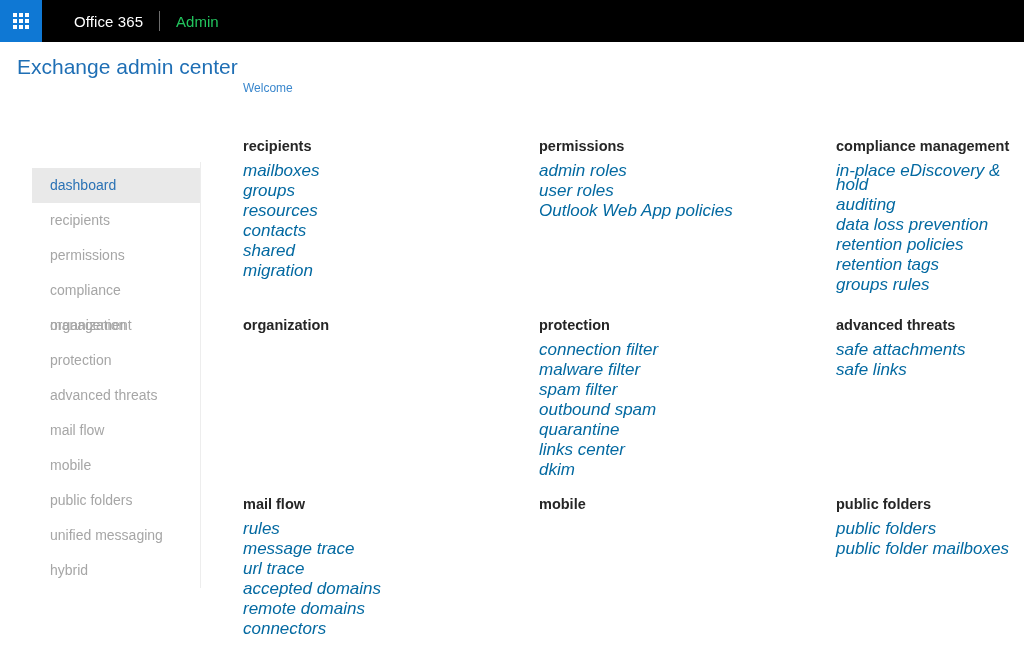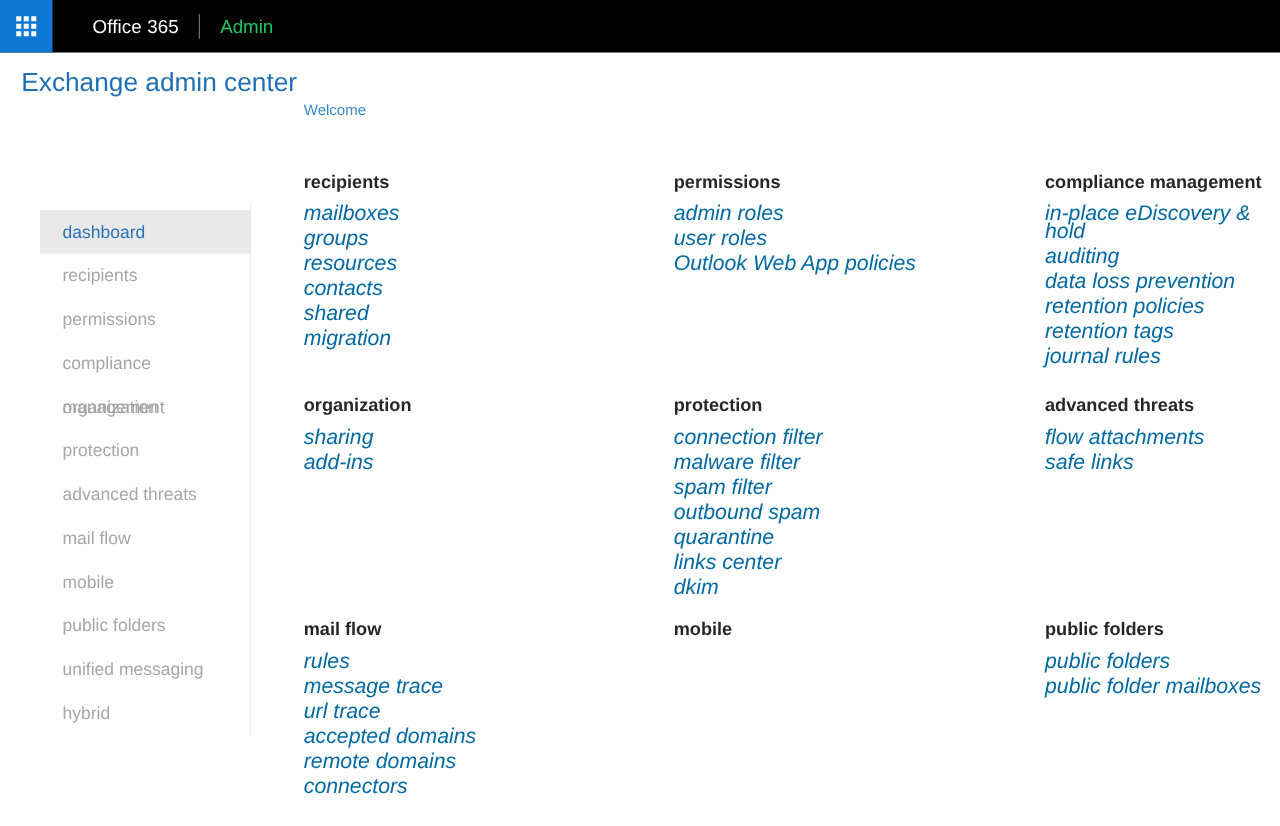--- a/index.html
+++ b/index.html
@@ -233,46 +233,42 @@
           </ul>
         </section>
         <section class="group">
           <div class="group-heading">compliance management</div>
           <ul class="group-links">
             <li><a class="group-link">in-place eDiscovery &amp; hold</a></li>
             <li><a class="group-link">auditing</a></li>
             <li><a class="group-link">data loss prevention</a></li>
             <li><a class="group-link">retention policies</a></li>
             <li><a class="group-link">retention tags</a></li>
-            <li><a class="group-link">journal rules</a></li>
+            <li><a class="group-link">groups rules</a></li>
           </ul>
         </section>
         <section class="group">
           <div class="group-heading">organization</div>
-          <ul class="group-links">
-            <li><a class="group-link">sharing</a></li>
-            <li><a class="group-link">add-ins</a></li>
-          </ul>
         </section>
         <section class="group">
           <div class="group-heading">protection</div>
           <ul class="group-links">
             <li><a class="group-link">connection filter</a></li>
             <li><a class="group-link">malware filter</a></li>
             <li><a class="group-link">spam filter</a></li>
             <li><a class="group-link">outbound spam</a></li>
             <li><a class="group-link">quarantine</a></li>
             <li><a class="group-link">links center</a></li>
             <li><a class="group-link">dkim</a></li>
           </ul>
         </section>
         <section class="group">
           <div class="group-heading">advanced threats</div>
           <ul class="group-links">
-            <li><a class="group-link">flow attachments</a></li>
+            <li><a class="group-link">safe attachments</a></li>
             <li><a class="group-link">safe links</a></li>
           </ul>
         </section>
         <section class="group">
           <div class="group-heading">mail flow</div>
           <ul class="group-links">
             <li><a class="group-link">rules</a></li>
             <li><a class="group-link">message trace</a></li>
             <li><a class="group-link">url trace</a></li>
             <li><a class="group-link">accepted domains</a></li>

